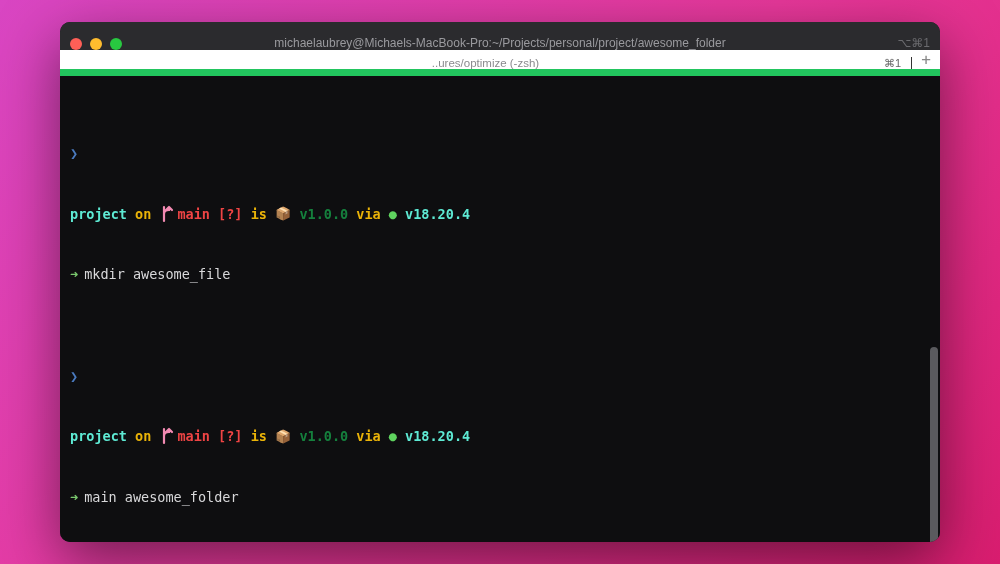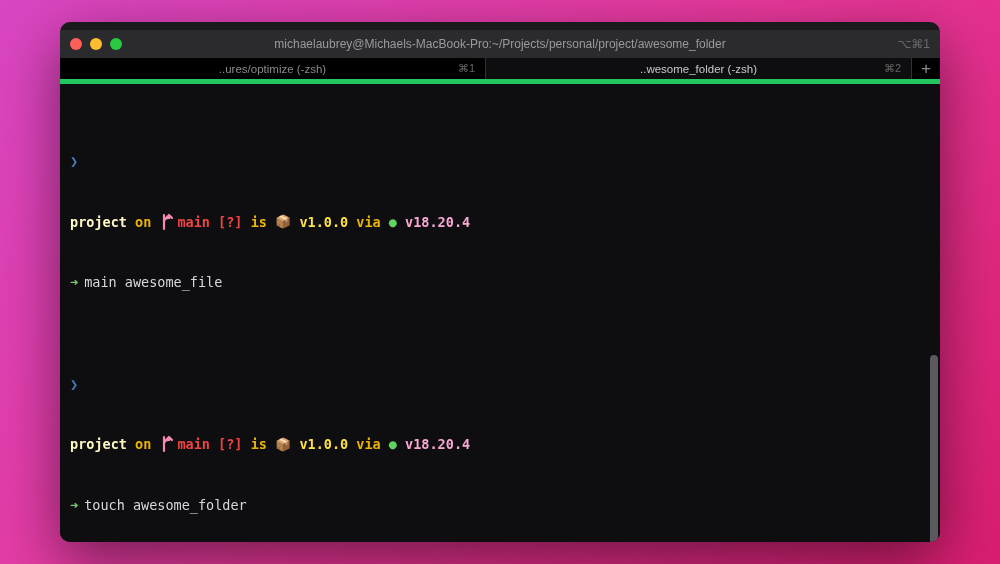--- a/index.html
+++ b/index.html
@@ -21,25 +21,24 @@
     box-shadow: 0 20px 60px rgba(0,0,0,0.5);
     display: flex;
     flex-direction: column;
     overflow: hidden;
     position: relative;
   }
   .titlebar {
     height: 28px;
     background: #2b2b2e;
     display: flex;
-    align-items: center;
+    align-items: flex-end;
     padding: 0 10px;
     position: relative;
     flex-shrink: 0;
-    margin-top: 8px;
   }
   .traffic-lights {
     display: flex;
     gap: 8px;
   }
   .light {
     width: 12px; height: 12px; border-radius: 50%;
   }
   .light.red { background: #ff5f57; }
   .light.yellow { background: #febc2e; }
@@ -54,24 +53,25 @@
     pointer-events: none;
   }
   .titlebar-right {
     margin-left: auto;
     color: #6a6a6e;
     font-size: 12px;
     font-family: -apple-system, sans-serif;
   }
   .tabbar {
     height: 26px;
-    background: #000000;
+    background: #ffffff;
     display: flex;
     flex-shrink: 0;
-    border-bottom: 5px solid #22c55e;
+    border-bottom: 7px solid #22c55e;
+    align-items: flex-end;
   }
   .tab {
     flex: 1;
     display: flex;
     align-items: center;
     justify-content: center;
     gap: 140px;
     color: #8a8a8e;
     font-size: 11.5px;
     font-family: -apple-system, sans-serif;
@@ -120,23 +120,23 @@
     width: 100%;
     height: 100%;
     background: #5a5a5e;
     border-radius: 4px;
   }
   .line { min-height: 20px; display: flex; align-items: center; flex-wrap: wrap; }
   .caret { color: #4a7abf; margin-right: 2px; font-weight: bold;}
   .bold { font-weight: 700; }
   .white { color: #eab308; }
   .pink { color: #ef4444; }
-  .orange { color: #fde047; }
-  .green { color: #f9a8d4; }
-  .cyan { color: #fef9c3; }
+  .orange { color: #15803d; }
+  .green { color: #5eead4; }
+  .cyan { color: #5eead4; }
   .dot-green { color: #5fd35f; }
   .arrow { color: #7bc96f; margin-right: 6px; }
   .box { font-size: 13px; }
   .git-icon {
     display: inline-flex;
     align-items: center;
     margin: 0 2px;
   }
   .git-icon svg { width: 14px; height: 18px; }
 </style>
@@ -151,24 +151,20 @@
       <div class="light green"></div>
     </div>
     <div class="title">michaelaubrey@Michaels-MacBook-Pro:~/Projects/personal/project/awesome_folder</div>
     <div class="titlebar-right">⌥⌘1</div>
   </div>
 
   <div class="tabbar">
     <div class="tab">
       <span>..ures/optimize (-zsh)</span>
       <span class="hotkey">⌘1</span>
-    </div>
-    <div class="tab active">
-      <span>..wesome_folder (-zsh)</span>
-      <span class="hotkey">⌘2</span>
     </div>
     <div class="tab-add">+</div>
   </div>
 
   <div class="terminal">
     
     <div class="line"><span class="caret">❯</span></div>
     <div class="line">
       <span class="bold cyan">project</span>
       <span class="bold white">&nbsp;</span><span class="bold white">on</span><span>&nbsp;</span>
@@ -179,21 +175,21 @@
       <span class="bold pink">&nbsp;</span><span class="bold pink">[?]</span>
       <span>&nbsp;</span><span class="bold white">is</span><span>&nbsp;</span>
       <span class="box">📦</span><span>&nbsp;</span>
       <span class="bold orange">v1.0.0</span>
       <span>&nbsp;</span><span class="bold white">via</span><span>&nbsp;</span>
       <span class="dot-green">●</span><span>&nbsp;</span>
       <span class="bold green">v18.20.4</span>
     </div>
     <div class="line">
       <span class="arrow bold">➜</span>
-      <span>main awesome_file</span>
+      <span>mkdir awesome_file</span>
     </div>
 
     
     <div class="line"><span class="caret">❯</span></div>
     <div class="line">
       <span class="bold cyan">project</span>
       <span>&nbsp;</span><span class="bold white">on</span><span>&nbsp;</span>
       <span class="git-icon"><svg viewBox="0 0 14 18">
             <path d="M3 2 L3 16 M3 9 Q3 5 8 5 L8 2 M8 2 L11 5 M8 2 L5 5" stroke="#f28ab2" stroke-width="2.2" fill="none" stroke-linecap="round"></path>
           </svg></span>
@@ -201,21 +197,21 @@
       <span class="bold pink">&nbsp;</span><span class="bold pink">[?]</span>
       <span>&nbsp;</span><span class="bold white">is</span><span>&nbsp;</span>
       <span class="box">📦</span><span>&nbsp;</span>
       <span class="bold orange">v1.0.0</span>
       <span>&nbsp;</span><span class="bold white">via</span><span>&nbsp;</span>
       <span class="dot-green">●</span><span>&nbsp;</span>
       <span class="bold green">v18.20.4</span>
     </div>
     <div class="line">
       <span class="arrow bold">➜</span>
-      <span>touch awesome_folder</span>
+      <span>main awesome_folder</span>
     </div>
 
     
     
     
     
 
     
     
     

